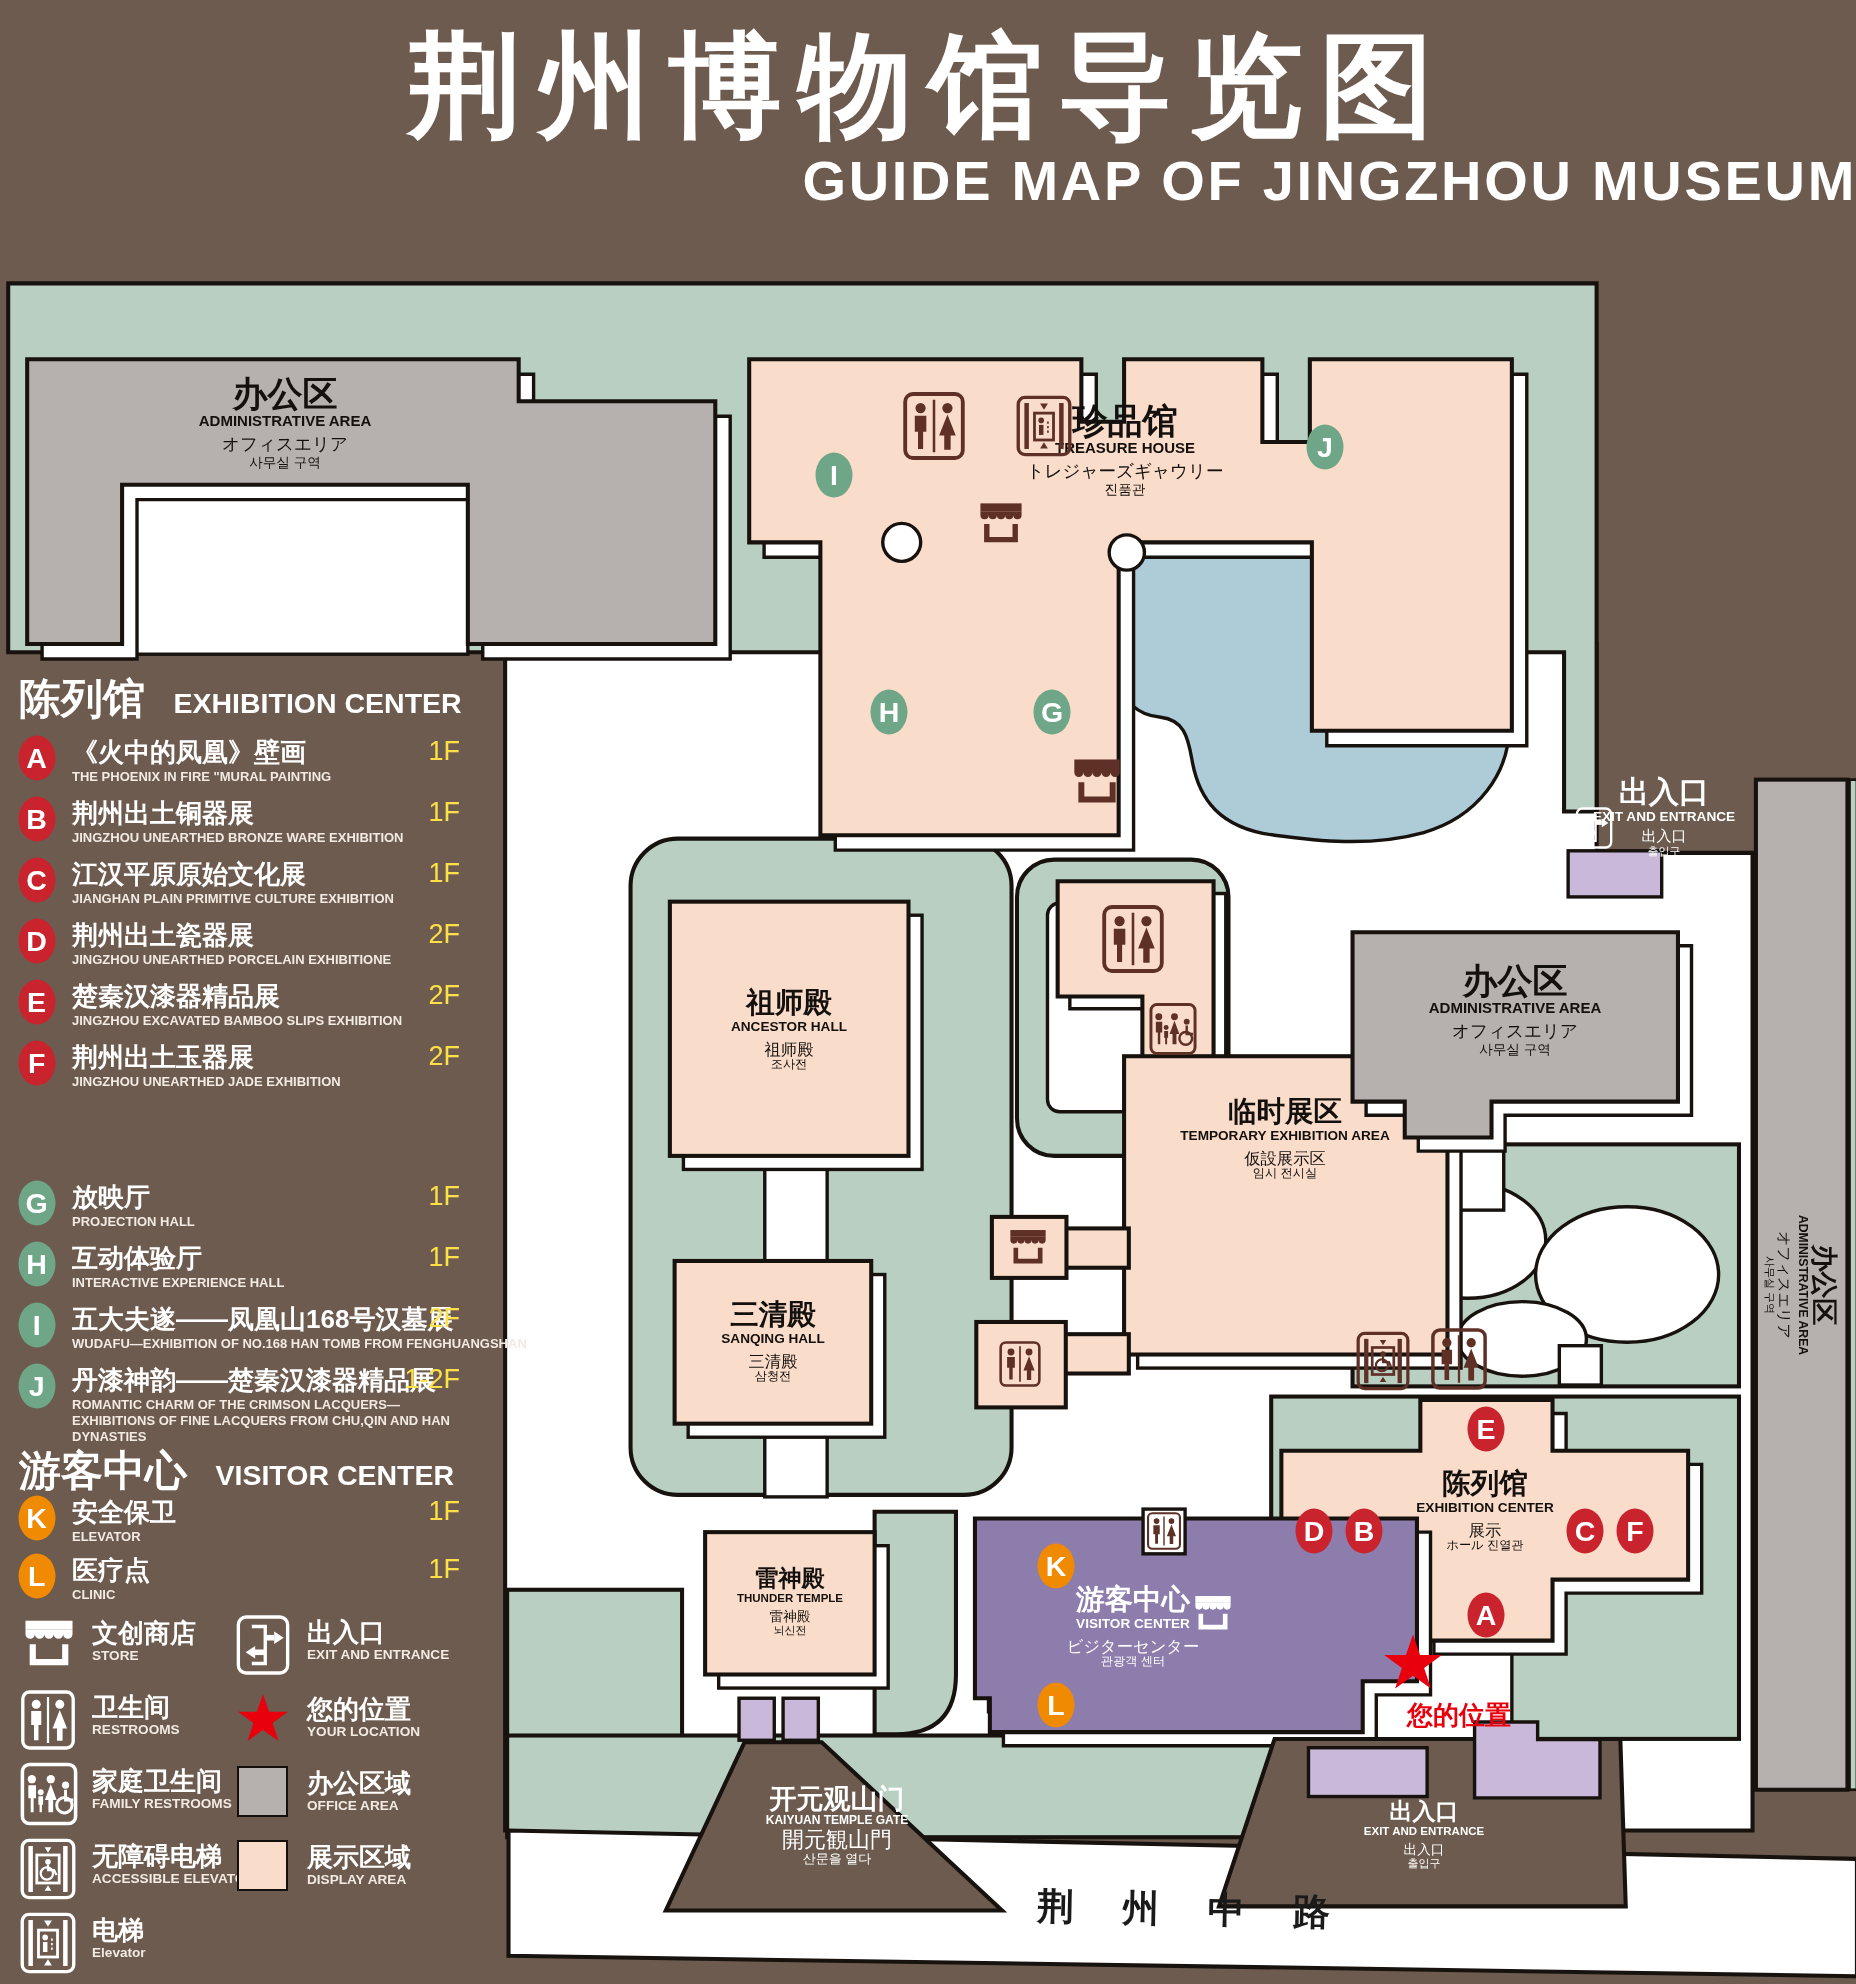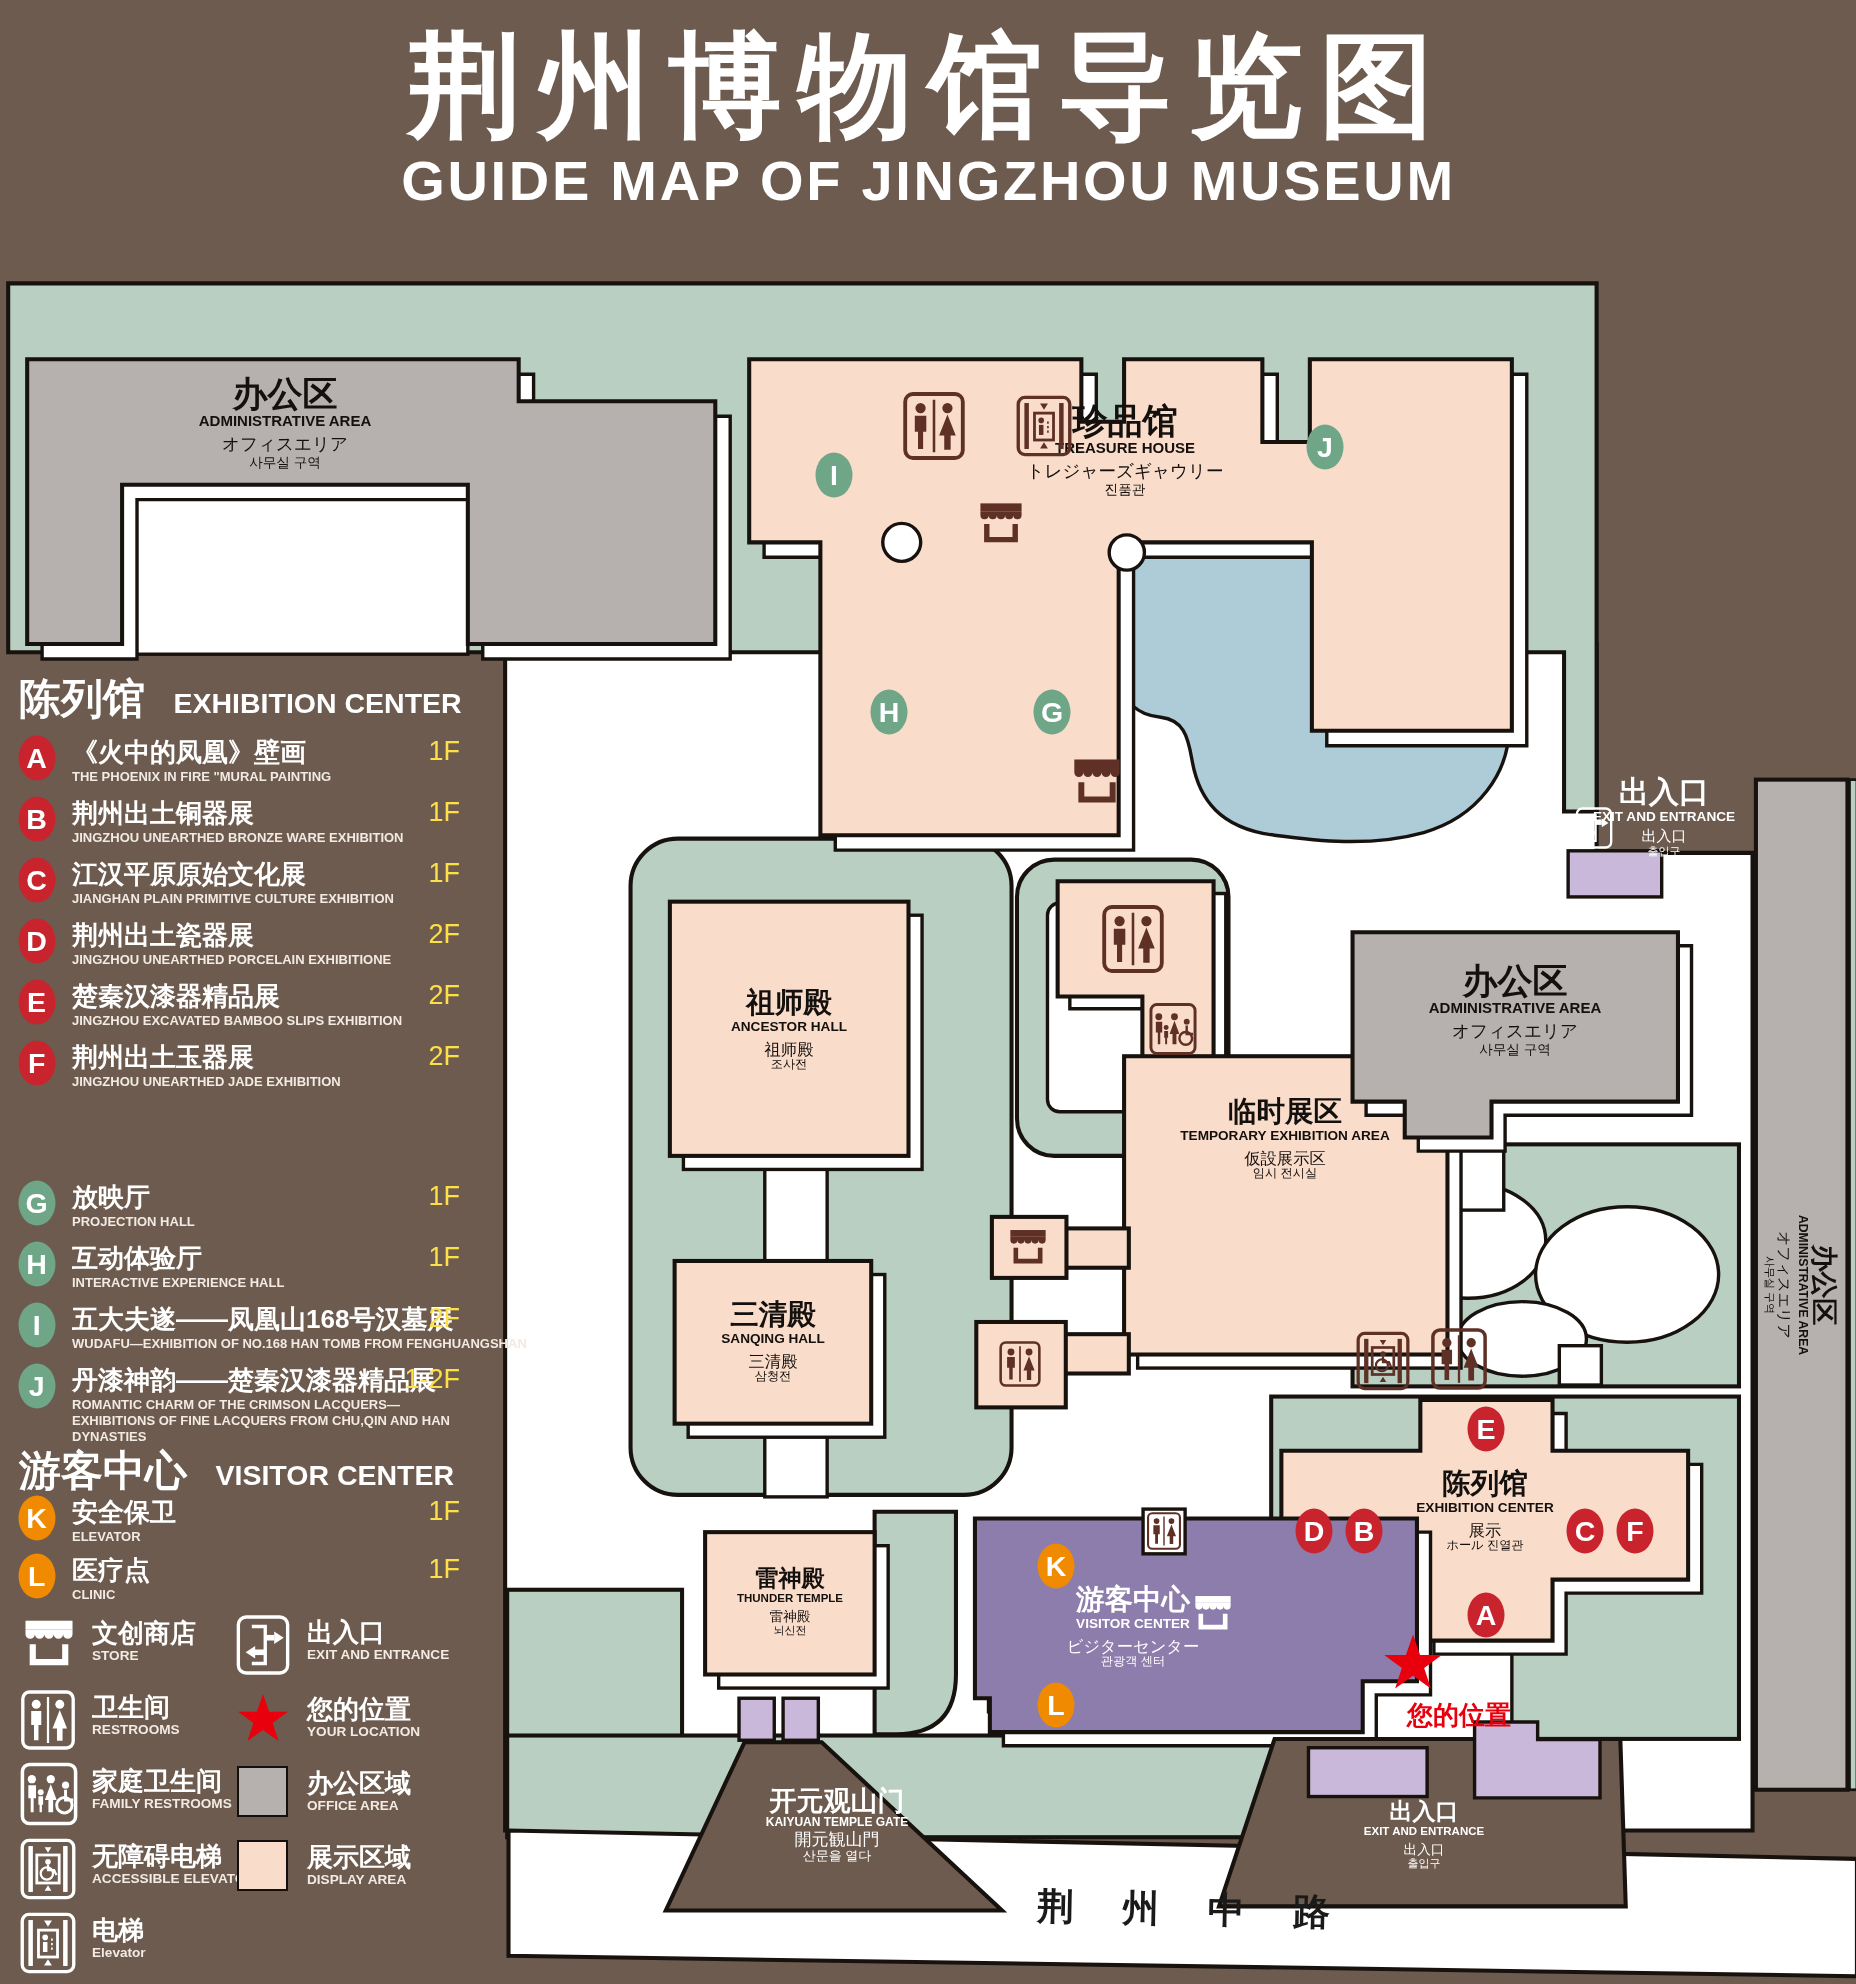--- a/index.html
+++ b/index.html
@@ -3,39 +3,39 @@
 <meta charset="utf-8">
 <style>
   html,body{margin:0;padding:0;background:#6c5b4e;}
   #canvas{position:relative;width:1857px;height:1985px;background:#6c5b4e;overflow:hidden;
           font-family:"Liberation Sans","DejaVu Sans",sans-serif;}
   svg.mapsvg{position:absolute;left:0;top:0;}
 
   
   .title-zh{position:absolute;top:9.5px;left:0;width:100%;text-align:center;color:#fff;
             font-size:114px;font-weight:900;letter-spacing:16.3px;white-space:nowrap;}
-  .title-en{position:absolute;top:148px;left:0;width:100%;text-align:center;color:#fff;
+  .title-en{position:absolute;top:148px;left:0;width:100%;text-align:right;color:#fff;
             font-size:56px;font-weight:700;letter-spacing:2.7px;}
 
   
   .badge{position:absolute;width:37px;height:45px;border-radius:50%;display:flex;align-items:center;
          justify-content:center;color:#fff;font-weight:700;font-size:28.5px;transform:translate(-50%,-50%);}
   .badge.red{background:#c9242e}.badge.green{background:#6ea687}.badge.orange{background:#f08a00}
 
   
   .mlabel{position:absolute;transform:translate(-50%,-50%);text-align:center;color:#14100d;line-height:1.12;white-space:nowrap;}
   .mlabel span{display:block;}
   .mlabel .zh{font-weight:900;}
   .mlabel .en{font-weight:700;}
   .mlabel.light{color:#fff;}
   .L1 .zh{font-size:35px}.L1 .en{font-size:15px}.L1 .ja{font-size:17.6px;margin-top:5.4px}.L1 .ko{font-size:13.6px}
   .L1s .zh{font-size:30px}.L1s .en{font-size:13.6px}.L1s .ja{font-size:15px;margin-top:4.1px}.L1s .ko{font-size:11px}
   .L2 .zh{font-size:28.5px}.L2 .en{font-size:13.6px}.L2 .ja{font-size:16.3px;margin-top:5.4px}.L2 .ko{font-size:12.2px}
   .L3 .zh{font-size:23px}.L3 .en{font-size:11.5px}.L3 .ja{font-size:13.6px;margin-top:4.1px}.L3 .ko{font-size:11px}
-  .L3g .zh{font-size:27px}.L3g .en{font-size:12px}.L3g .ja{font-size:17px;margin-top:0}.L3g .ko{font-size:13px}
+  .L3g .zh{font-size:27px}.L3g .en{font-size:12px}.L3g .ja{font-size:22px;margin-top:0}.L3g .ko{font-size:13px}
   .roadlabel{position:absolute;transform:translate(-50%,-50%) rotate(1.2deg);color:#1a1a1a;font-size:37px;
              font-weight:700;letter-spacing:19px;white-space:nowrap;}
   .vroad{transform:translate(-50%,-50%) rotate(90deg);}
   .vroad .zh{font-size:27px}.vroad .en{font-size:12.2px}.vroad .ja{font-size:15px;margin-top:2.7px}.vroad .ko{font-size:11px}
   .youloc{position:absolute;transform:translate(-50%,-50%);color:#e8000d;font-size:26px;font-weight:900;white-space:nowrap;}
 
   
   .icon{position:absolute;transform:translate(-50%,-50%);}
   .icon svg{width:100%;height:100%;display:block;}
 

